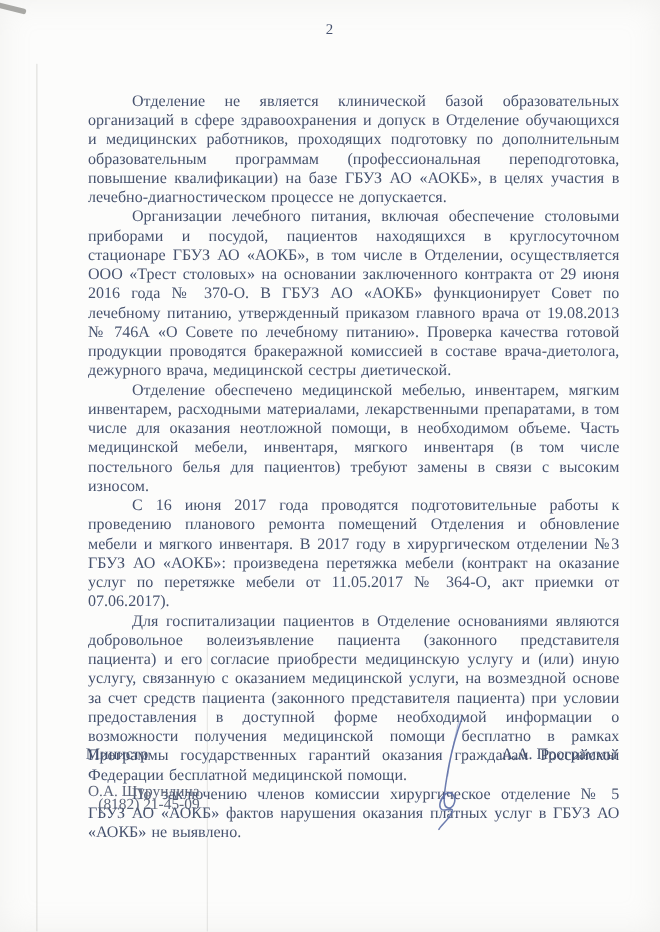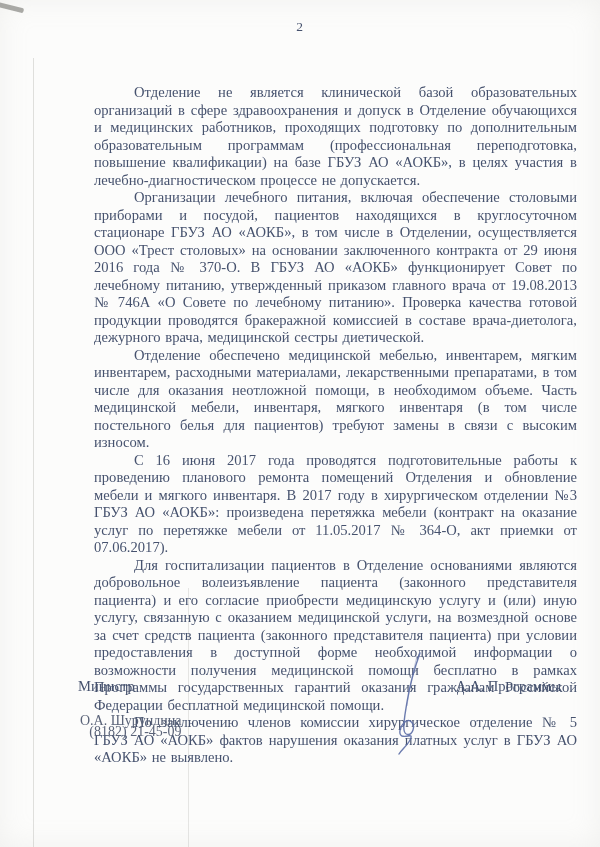--- a/index.html
+++ b/index.html
@@ -23,21 +23,21 @@
     top: 19px;
     left: 0;
     width: 600px;
     text-align: center;
     font-size: 13.5px;
     letter-spacing: 1px;
   }
   .body-text {
     position: absolute;
     top: 84px;
-    left: 94px;
+    left: 80px;
     width: 483px;
     font-size: 14.6px;
     line-height: 17.5px;
     text-align: justify;
     word-spacing: 1px;
   }
   .body-text p {
     margin: 0;
     text-indent: 40px;
   }

